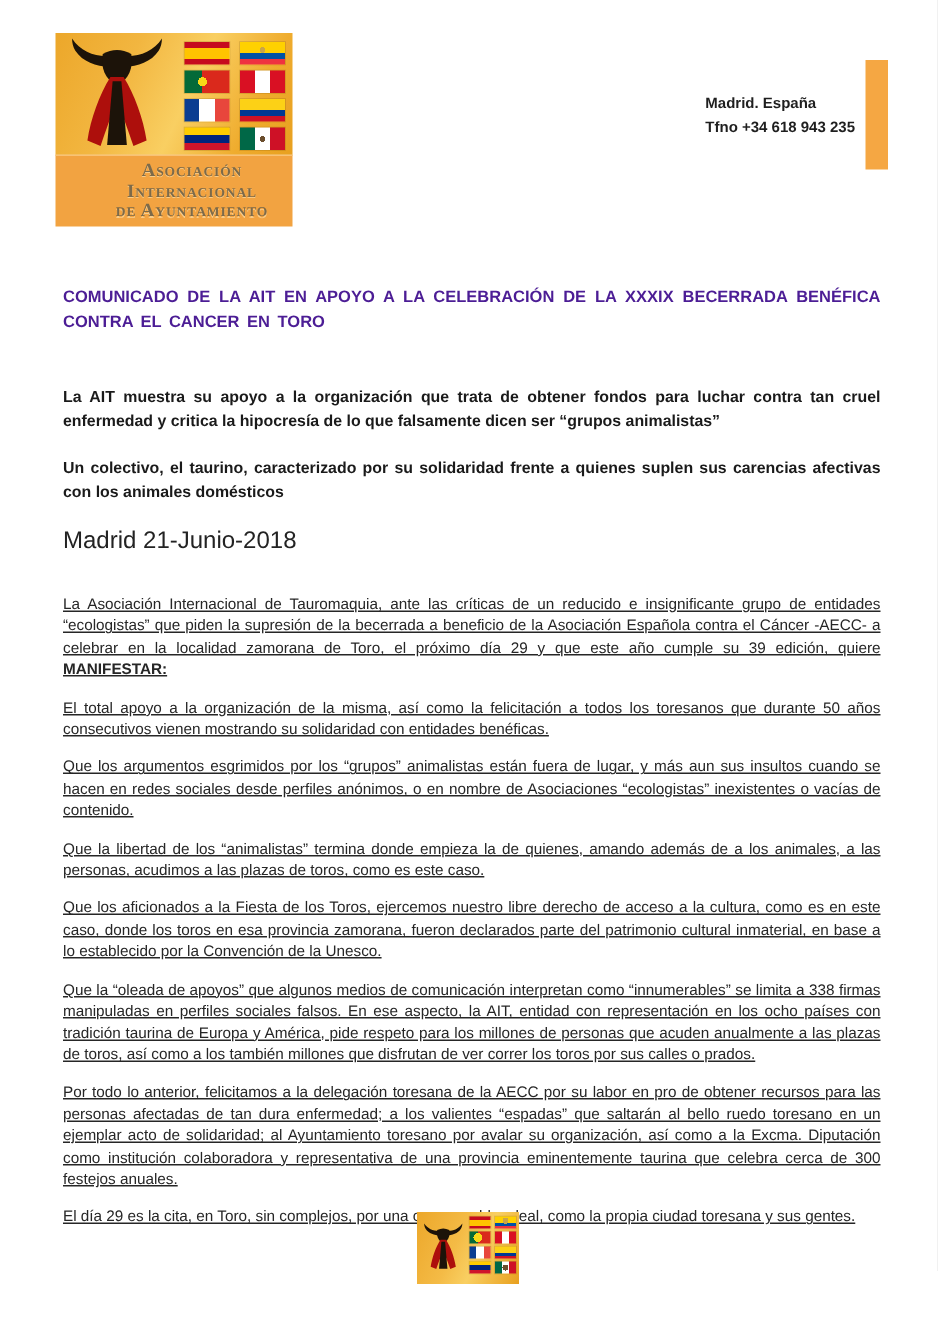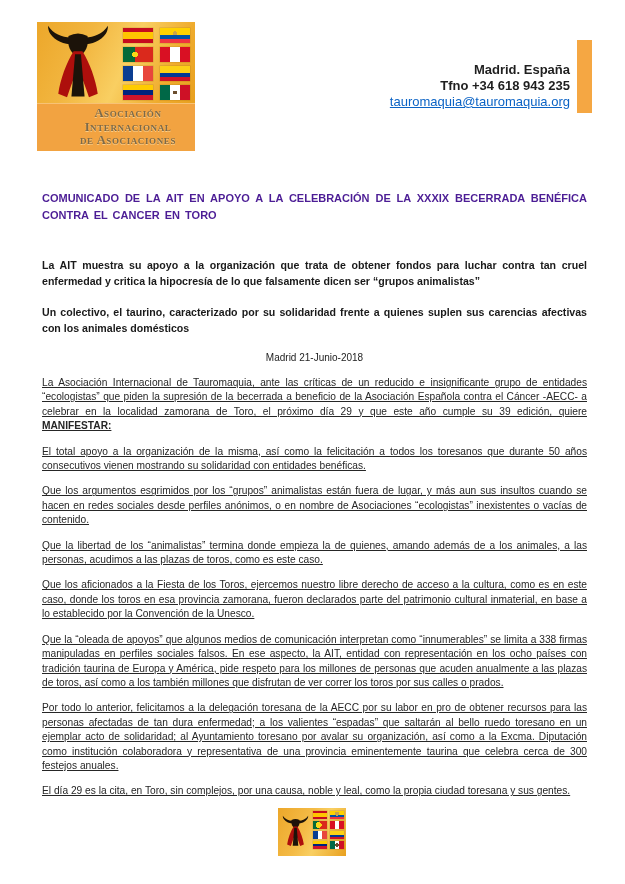--- a/index.html
+++ b/index.html
@@ -38,40 +38,40 @@
     height:47px; background:#f2a341; border-top:1px solid #f8c275;
     display:flex; flex-direction:column; justify-content:center; align-items:center;
     font-family:"Liberation Serif", serif; font-variant:small-caps; font-weight:bold;
     color:#7d6a49; font-size:12.5px; line-height:13.5px; letter-spacing:0.6px;
     text-shadow:0 1px 0 rgba(255,240,200,.55);
     padding-left:24px;
   }
 
   
   .contact {
-    position:absolute; top:62px; right:55px; text-align:right;
-    font-size:13px; font-weight:bold; line-height:16px; color:#1f1f1f;
+    position:absolute; top:62px; right:55px; 
+    font-size:10px; font-weight:bold; line-height:16px; color:#1f1f1f;
   }
   .contact .email {
     display:block; font-weight:normal; color:#0b63c5;
     text-decoration:underline; cursor:pointer;
   }
   .accent-bar { position:absolute; left:577px; top:40px; width:15px; height:73px; background:#f5a743; }
 
   
   .main { position:absolute; left:42px; top:190px; width:545px; }
   .title {
     margin:0 0 35px 0; font-size:11px; font-weight:bold;
     line-height:16.5px; text-align:justify; word-spacing:2px; color:#4c1d95;
   }
   .lead {
     margin:0 0 16px 0; font-weight:bold; font-size:10.6px;
     line-height:15.5px; text-align:justify; color:#1a1a1a;
   }
-  .dateline { margin:15px 0 13px 0; font-size:10px; text-align:center; }
+  .dateline { margin:15px 0 27px 0; font-size:16px; text-align:left; }
   .body-p {
     margin:0 0 11px 0; font-size:10.2px; line-height:14.4px;
     text-align:justify; color:#262626;text-decoration:underline;
   }
   .body-p strong { font-weight:bold; }
 
   
   .footer-logo {
     position:absolute; left:278px; top:808px; width:68px; height:48px;
     background:linear-gradient(115deg,#eca72a 0%,#f4bb46 40%,#f9cf62 60%,#e8a01f 100%);
@@ -103,28 +103,27 @@
         <div class="flag flag-peru"></div>
         <div class="flag flag-france"></div>
         <div class="flag flag-colombia"></div>
         <div class="flag flag-venezuela"></div>
         <div class="flag flag-mexico"></div>
       </div>
     </div>
     <div class="logo-banner">
       <span>Asociación</span>
       <span>Internacional</span>
-      <span>de Asociaciones</span>
+      <span>de Ayuntamiento</span>
     </div>
   </div>
 
   <div class="contact">
     <div>Madrid. España</div>
     <div>Tfno +34 618 943 235</div>
-    <a class="email">tauromaquia@tauromaquia.org</a>
   </div>
   <div class="accent-bar"></div>
 
   <div class="main">
     <h1 class="title">COMUNICADO DE LA AIT EN APOYO A LA CELEBRACIÓN DE LA XXXIX BECERRADA BENÉFICA CONTRA EL CANCER EN TORO</h1>
 
     <p class="lead">La AIT muestra su apoyo a la organización que trata de obtener fondos para luchar contra tan cruel enfermedad y critica la hipocresía de lo que falsamente dicen ser “grupos animalistas”</p>
     <p class="lead">Un colectivo, el taurino, caracterizado por su solidaridad frente a quienes suplen sus carencias afectivas con los animales domésticos</p>
 
     <p class="dateline">Madrid 21-Junio-2018</p>

